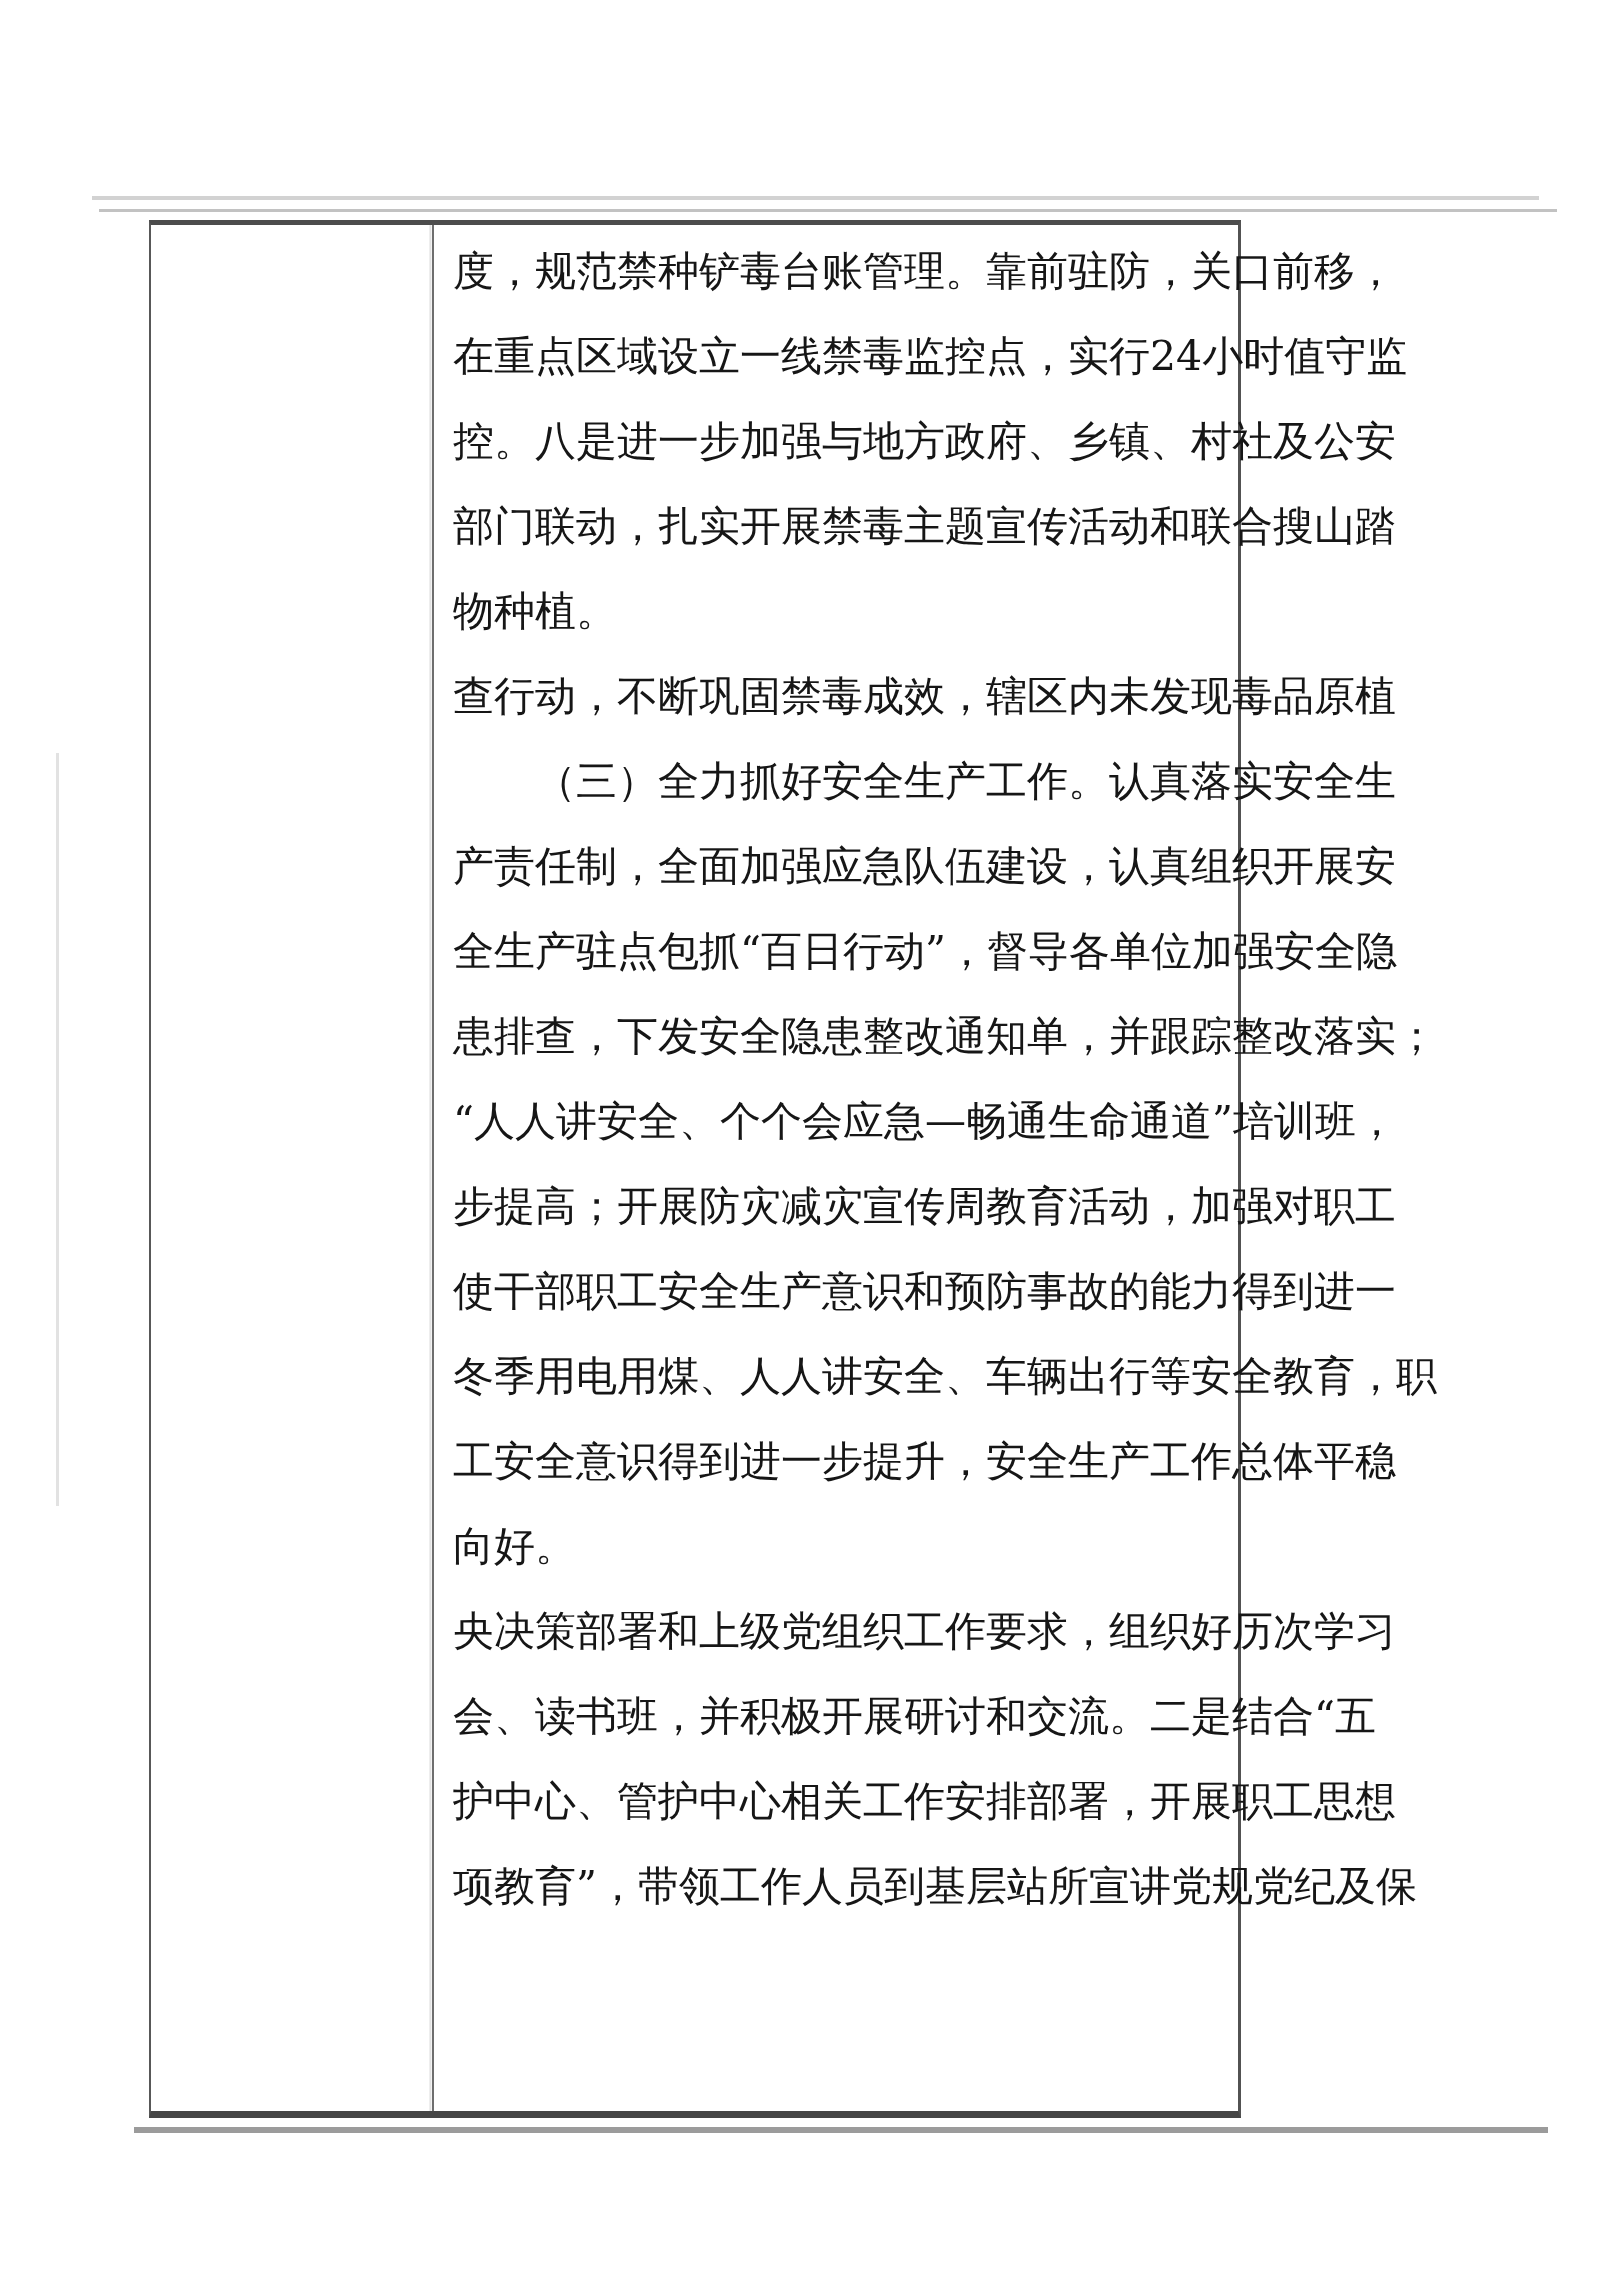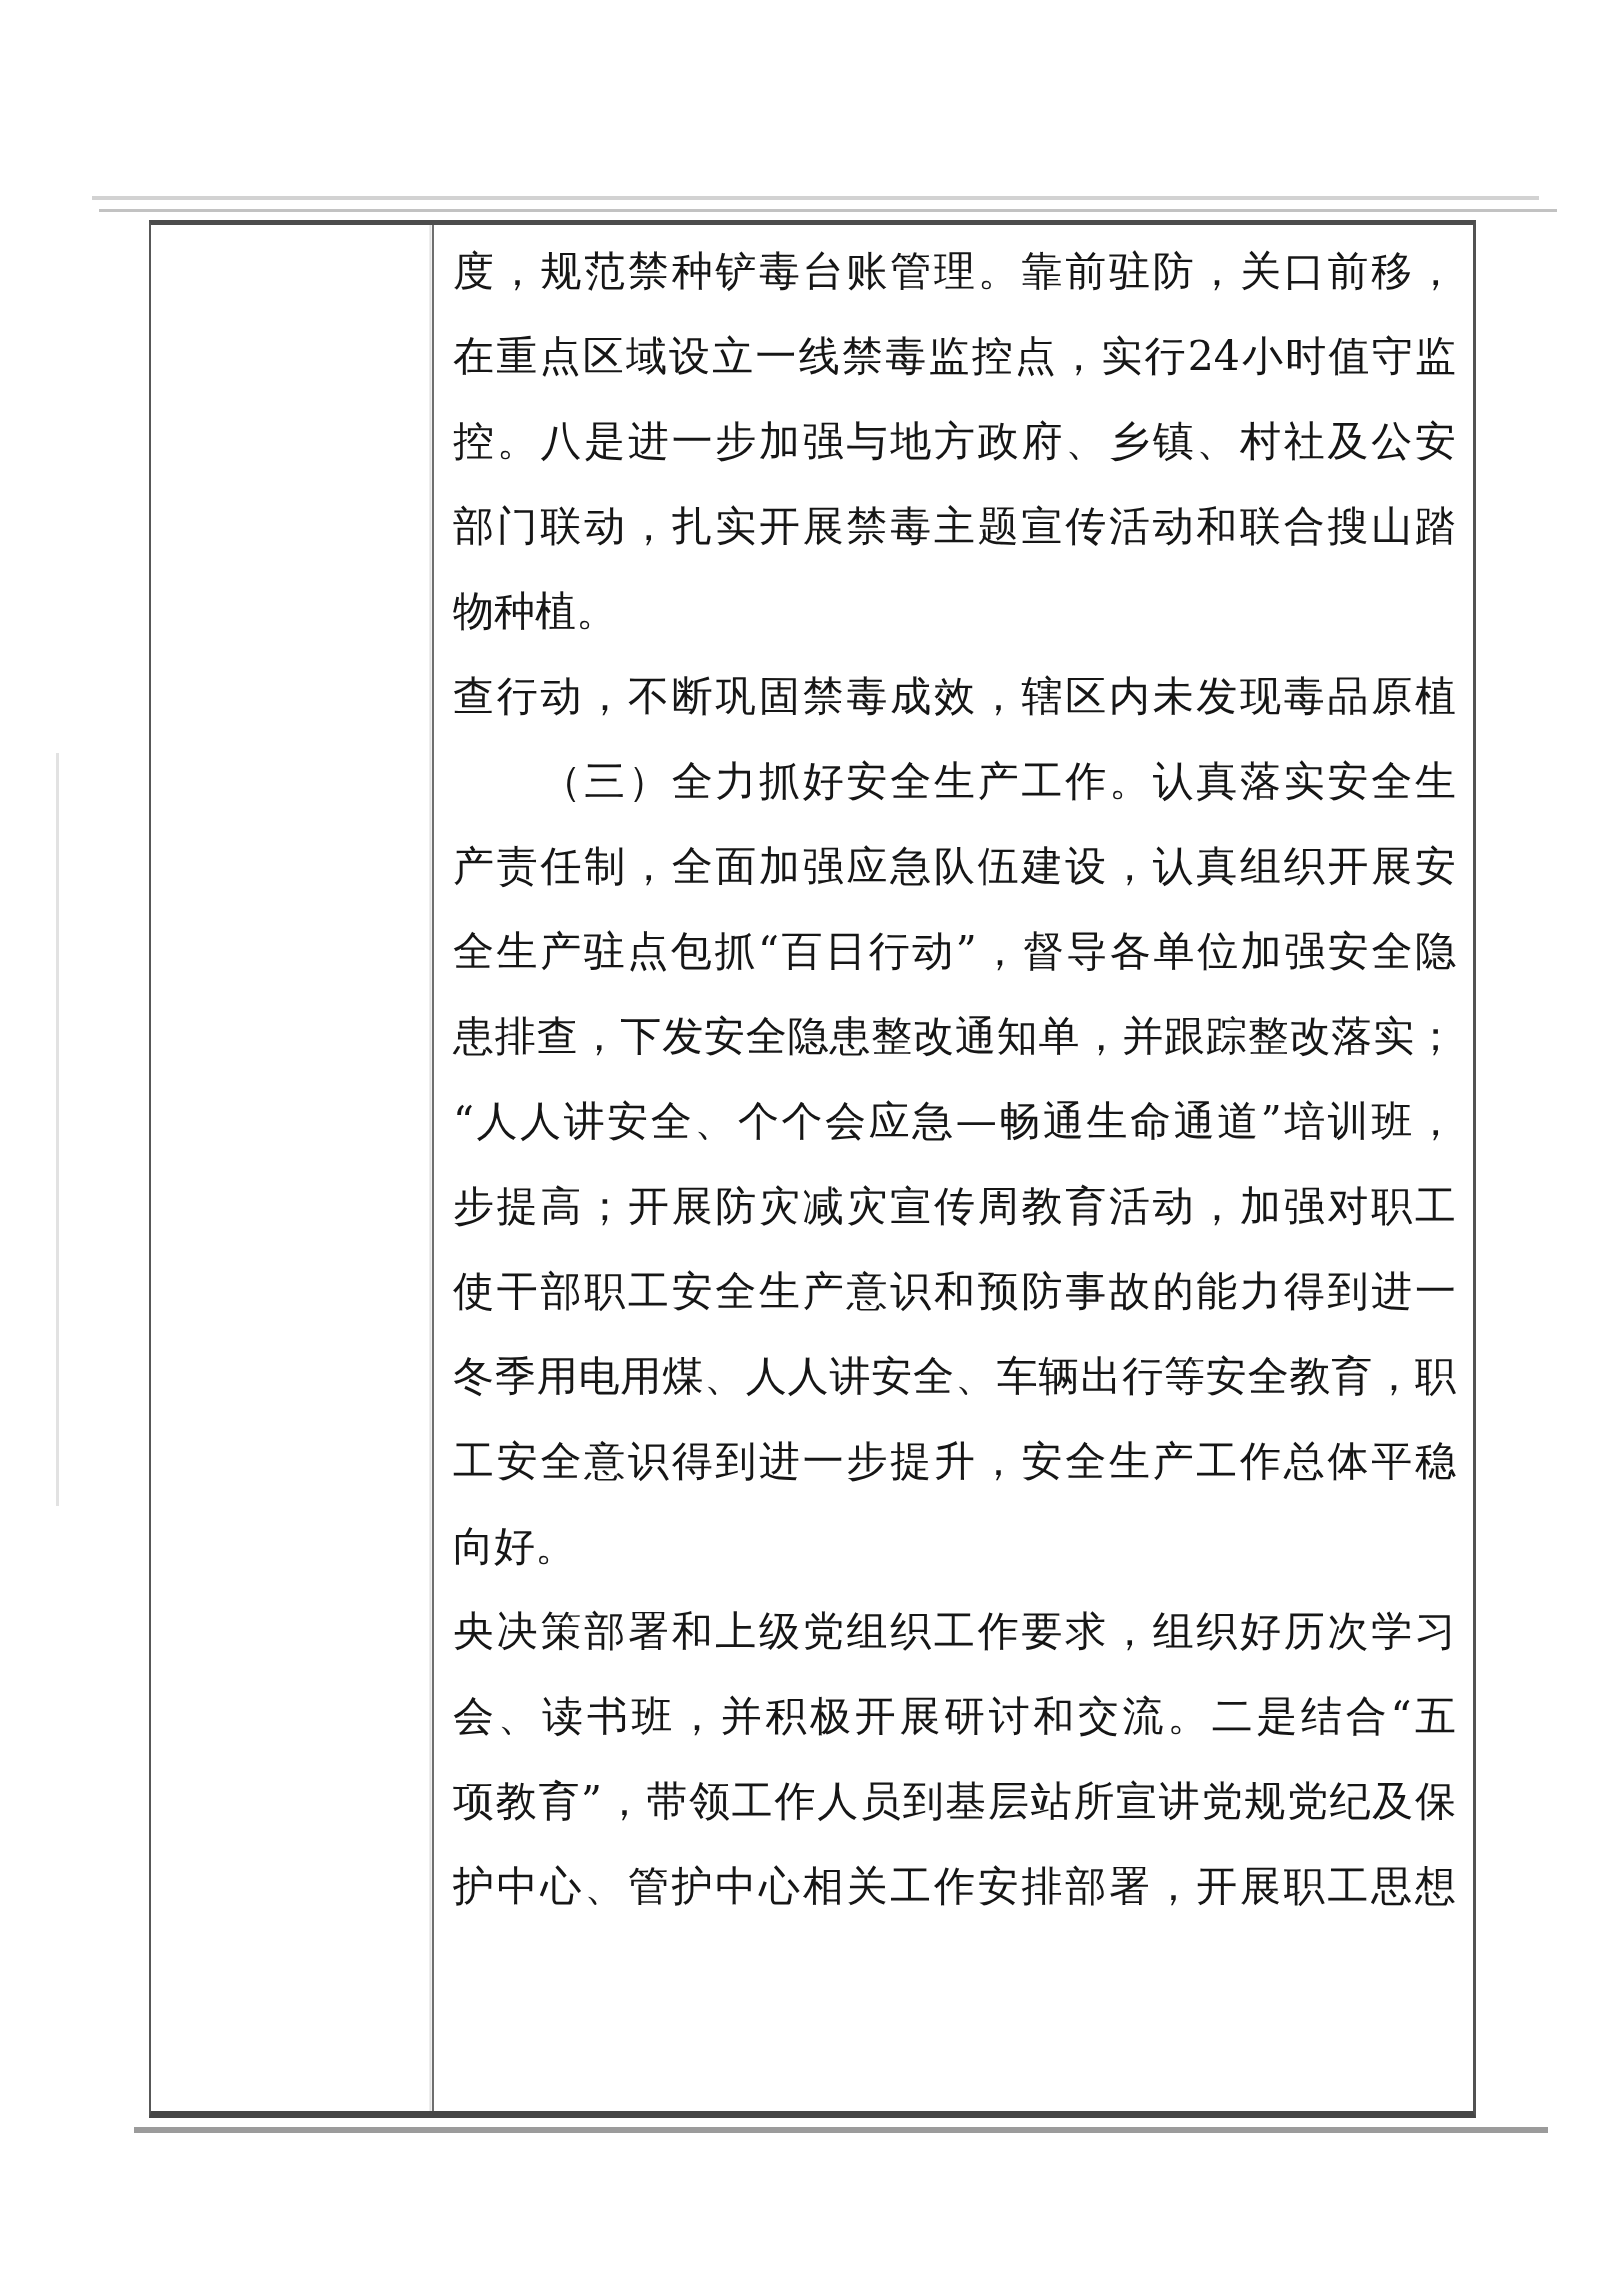--- a/index.html
+++ b/index.html
@@ -18,21 +18,21 @@
   .scan-line { position: absolute; }
   .scan-top-1    { left: 92px;  top: 196px;  width: 1447px; height: 3.9px;  background: #d2d2d2; }
   .scan-top-2    { left: 99px;  top: 209px;  width: 1458px; height: 3.3px;  background: #c2c2c2; }
   .scan-bottom-1 { left: 134px;  top: 2127px; width: 1414px; height: 5.9px;  background: #9b9b9b; }
   .scan-left-1   { left: 56px;   top: 753px; width: 2.6px;    height: 753px; background: #e2e2e2; }
 
   .report-table {
     position: absolute;
     left: 149px;
     top: 220px;
-    width: 1327px;
+    width: 1092px;
     height: 1898px;
     background: #ffffff;
     border-top: 5.9px solid #4c4c4c;
     border-bottom: 7.2px solid #464646;
     border-left: 2.6px solid #585858;
     border-right: 3.3px solid #525252;
   }
 
   .cell-left {
     position: absolute;
@@ -96,19 +96,19 @@
         <div class="text-line just">全生产驻点包抓“百日行动”，督导各单位加强安全隐</div>
         <div class="text-line just">患排查，下发安全隐患整改通知单，并跟踪整改落实；</div>
         <div class="text-line just">“人人讲安全、个个会应急—畅通生命通道”培训班，</div>
         <div class="text-line just">步提高；开展防灾减灾宣传周教育活动，加强对职工</div>
         <div class="text-line just">使干部职工安全生产意识和预防事故的能力得到进一</div>
         <div class="text-line just">冬季用电用煤、人人讲安全、车辆出行等安全教育，职</div>
         <div class="text-line just">工安全意识得到进一步提升，安全生产工作总体平稳</div>
         <div class="text-line endline">向好。</div>
         <div class="text-line just">央决策部署和上级党组织工作要求，组织好历次学习</div>
         <div class="text-line just">会、读书班，并积极开展研讨和交流。二是结合“五</div>
+        <div class="text-line just">护中心、管护中心相关工作安排部署，开展职工思想</div>
         <div class="text-line just">项教育”，带领工作人员到基层站所宣讲党规党纪及保</div>
-        <div class="text-line just">护中心、管护中心相关工作安排部署，开展职工思想</div>
       </div>
   </div>
 
 </div>
 
 
 </body></html>

